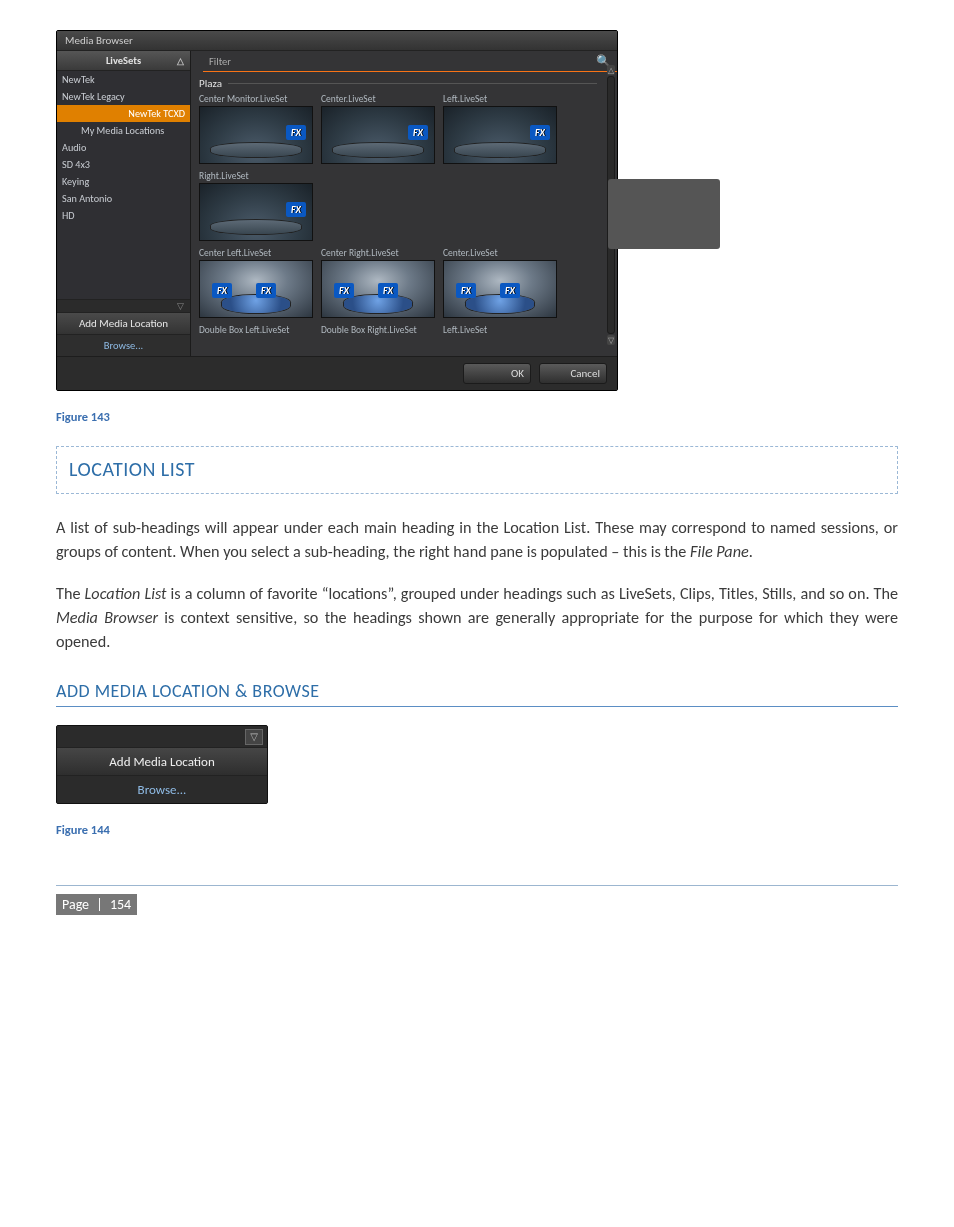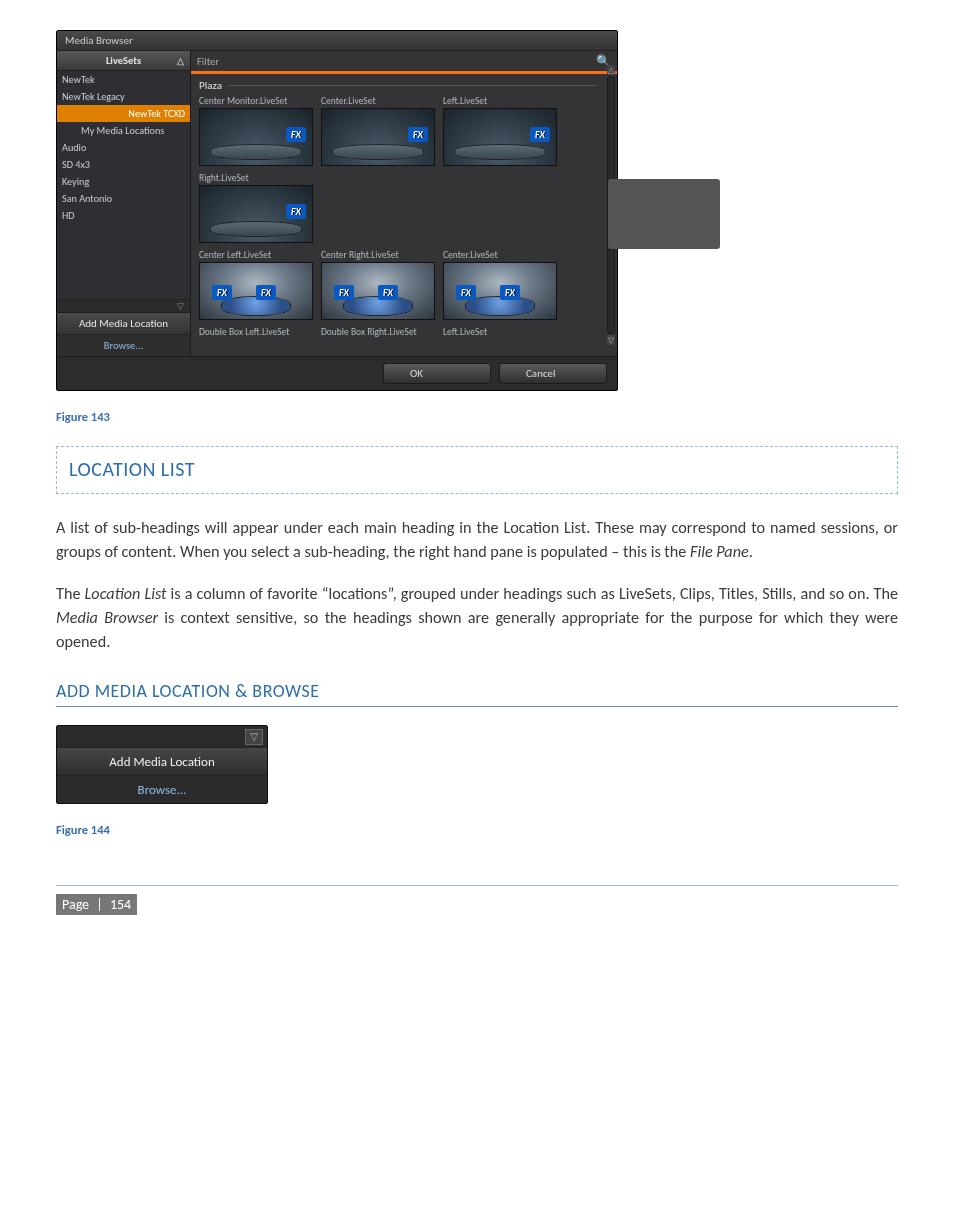--- a/index.html
+++ b/index.html
@@ -124,23 +124,24 @@
     background: #343436;
     display: flex;
     flex-direction: column;
     position: relative;
   }
   .mb-filter {
     display: flex;
     align-items: center;
     padding: 3px 6px;
     color: #aaa;
-    border-bottom: 3px solid #f97316;
+    border-bottom: 1px solid #f97316;
     font-size: 10.5px;
     gap: 6px;
+    margin-left: 12px;
   }
   .mb-filter .mag {
     margin-left: auto;
     color: #888;
     font-size: 12px;
   }
   .mb-scroll {
     flex: 1;
     padding: 2px 4px 0 8px;
     overflow: hidden;
@@ -238,22 +239,22 @@
   .mb-buttons {
     display: flex;
     justify-content: flex-end;
     gap: 8px;
     padding: 6px 10px;
     background: #2c2c2c;
     border-top: 1px solid #1d1d1d;
   }
   .mb-buttons .btn {
     min-width: 54px;
-    text-align: left;
-    padding: 3px 26px;
+    text-align: right;
+    padding: 3px 6px;
     font-size: 11px;
     color: #ddd;
     background: linear-gradient(var(--btn-grad-top), var(--btn-grad-bot));
     border: 1px solid #1b1b1b;
     border-radius: 3px;
   }
 
   
   .figure-label {
     color: var(--figure-blue);

